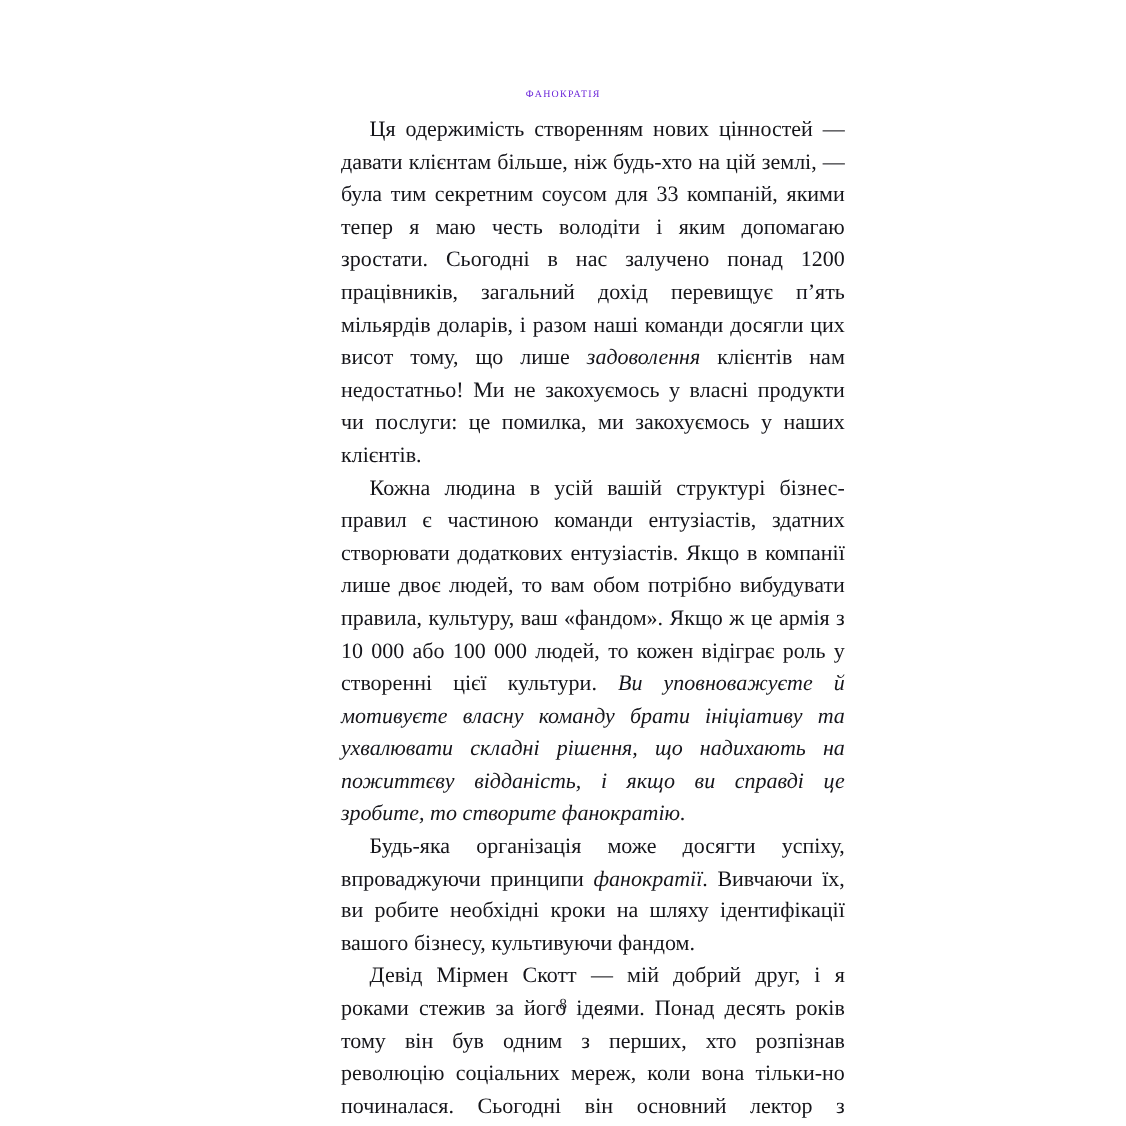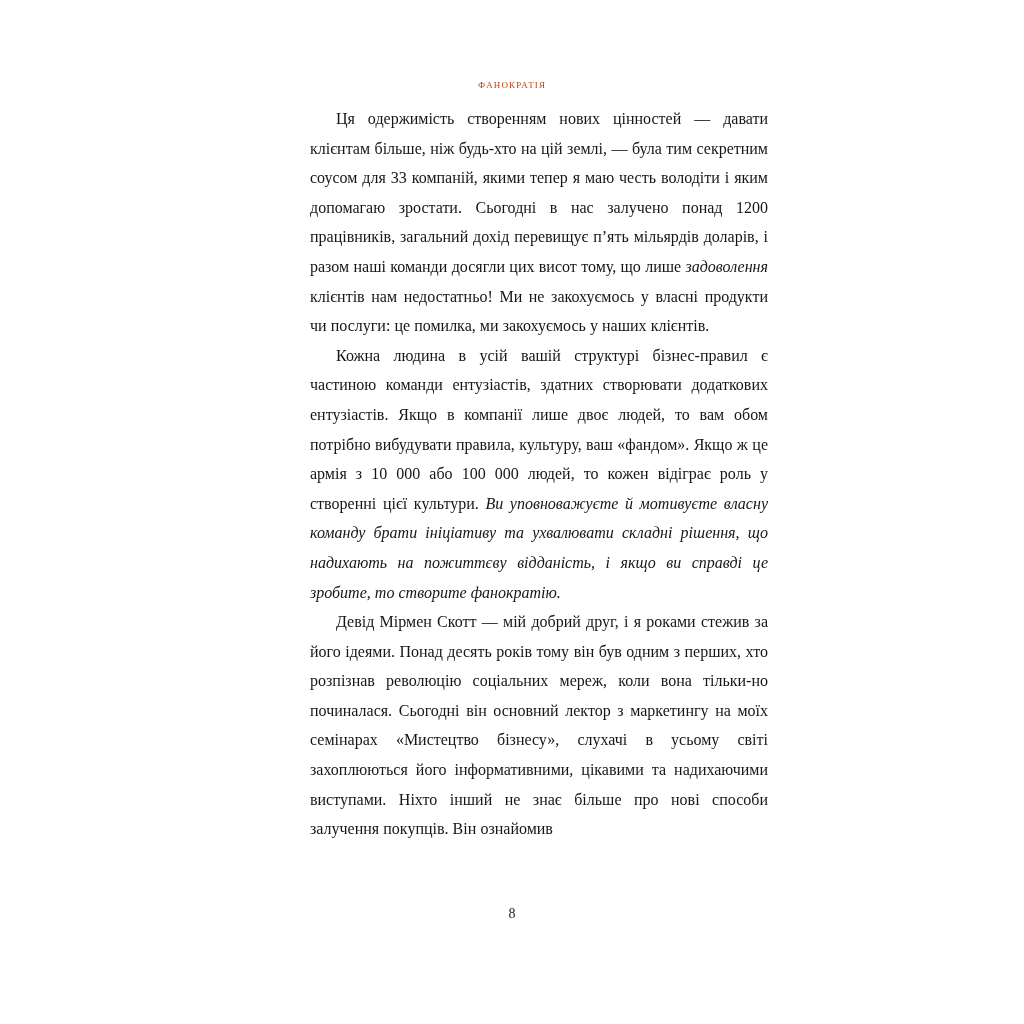--- a/index.html
+++ b/index.html
@@ -21,39 +21,39 @@
   .running-head {
     position: absolute;
     top: 76px;
     left: 0;
     width: 1024px;
     text-align: center;
     font-size: 12.5px;
     letter-spacing: 1.15px;
     font-variant: small-caps;
     text-transform: lowercase;
-    color: #c2410c;
+    color: #6d28d9;
   }
   .running-head::first-letter {
     font-size: 13.5px;
   }
 
   
   .textblock {
     position: absolute;
     left: 310px;
     top: 104px;
     width: 458px;
   }
 
   .para {
     margin: 0;
     text-align: justify;
     text-justify: inter-word;
-    font-size: 16px;
+    font-size: 20px;
     line-height: 29.6px;
     text-indent: 26px;
     hyphens: manual;
     word-spacing: 0.1px;
   }
 
   .para .ital {
     font-style: italic;
   }
 
@@ -71,18 +71,19 @@
 </head>
 <body>
 
 <div class="page" style="background: rgb(255, 255, 255); color: rgb(21, 21, 26);">
 
   <div class="running-head">Фанократія</div>
 
   <div class="textblock">
       <p class="para"><span>Ця одержимість створенням нових цінностей — давати клієнтам більше, ніж будь-хто на цій землі, — була тим секретним соусом для 33 компаній, якими тепер я маю честь володіти і яким допомагаю зростати. Сьогодні в нас залучено понад 1200 працівників, загальний дохід перевищує п’ять мільярдів доларів, і разом наші команди досягли цих висот тому, що лише </span><span class="ital">задоволення</span><span> клієнтів нам недостатньо! Ми не закохуємось у власні продукти чи послуги: це помилка, ми закохуємось у наших клієнтів.</span></p>
       <p class="para"><span>Кожна людина в усій вашій структурі бізнес-правил є частиною команди ентузіастів, здатних створювати додаткових ентузіастів. Якщо в компанії лише двоє людей, то вам обом потрібно вибудувати правила, культуру, ваш «фандом». Якщо ж це армія з 10 000 або 100 000 людей, то кожен відіграє роль у створенні цієї культури. </span><span class="ital">Ви уповноважуєте й мотивуєте власну команду брати ініціативу та ухвалювати складні рішення, що надихають на пожиттєву відданість, і якщо ви справді це зробите, то створите фанократію.</span></p>
+      <p class="para"><span>Будь-яка організація може досягти успіху, впроваджуючи принципи </span><span class="ital">фанократії</span><span>. Вивчаючи їх, ви робите необхідні кроки на шляху ідентифікації вашого бізнесу, культивуючи фандом.</span></p>
       <p class="para"><span>Девід Мірмен Скотт — мій добрий друг, і я роками стежив за його ідеями. Понад десять років тому він був одним з перших, хто розпізнав революцію соціальних мереж, коли вона тільки-но починалася. Сьогодні він основний лектор з маркетингу на моїх семінарах «Мистецтво бізнесу», слухачі в усьому світі захоплюються його інформативними, цікавими та надихаючими виступами. Ніхто інший не знає більше про нові способи залучення покупців. Він ознайомив</span></p>
     </div>
 
   <div class="folio">8</div>
 
 </div>
 
 </body></html>

